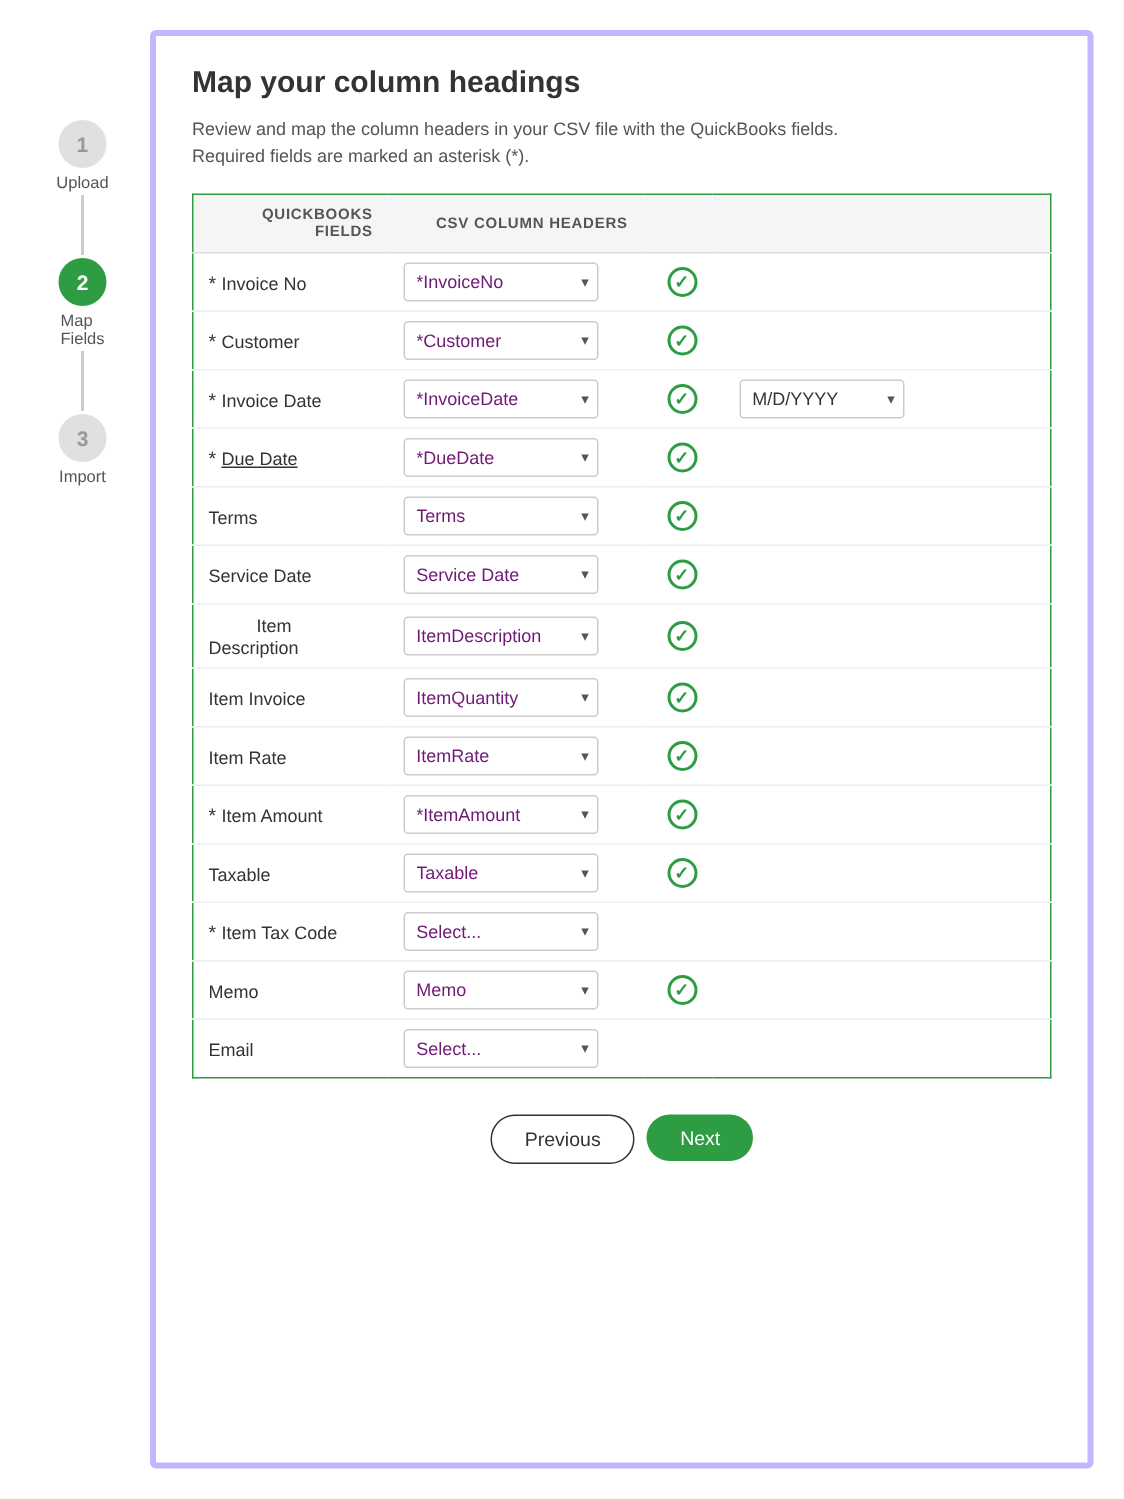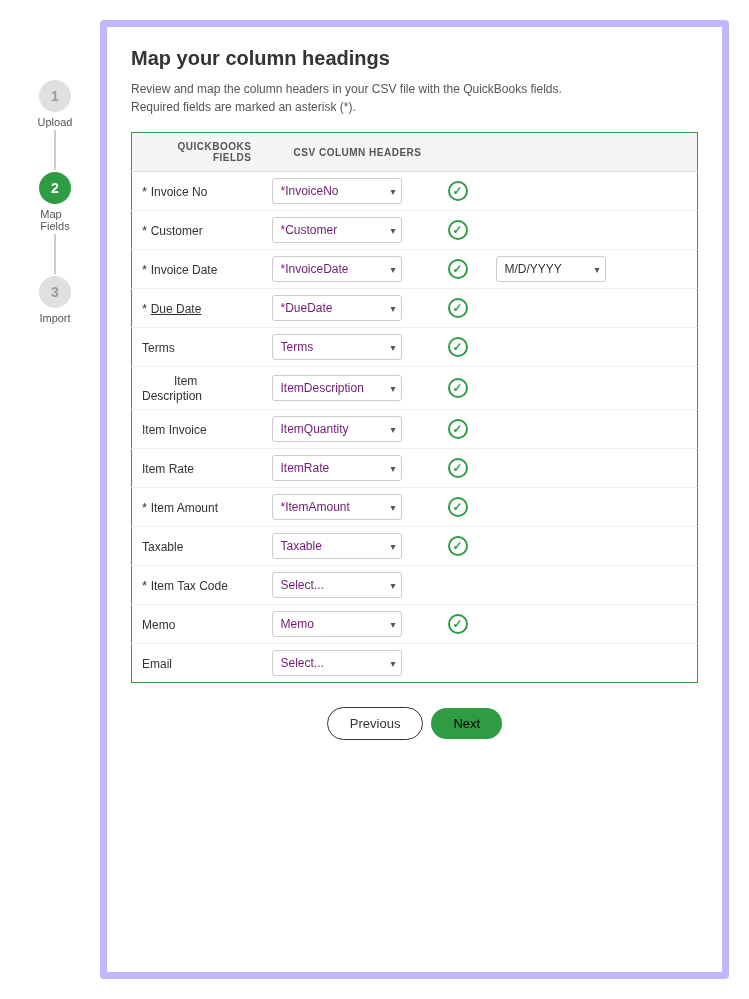--- a/index.html
+++ b/index.html
@@ -60,21 +60,21 @@
     .step-connector {
       width: 2px;
       height: 40px;
       background: #ccc;
       margin: 2px 0;
     }
     
     .main-content {
       flex: 1;
       background: #fff;
-      border: 7px solid #c4b5fd;
+      border: 4px solid #c4b5fd;
       border-radius: 4px;
       padding: 20px 24px;
       margin-right: 10px;
     }
     .page-title {
       font-size: 20px;
       font-weight: bold;
       color: #333;
       margin-bottom: 10px;
     }
@@ -160,39 +160,39 @@
       outline: none;
       margin-left: 8px;
     }
     .date-format-wrapper {
       display: flex;
       align-items: center;
     }
     
     .button-row {
       display: flex;
-      align-items: center;
+      align-items: flex-start;
       justify-content: center;
       margin-top: 24px;
       gap: 8px;
     }
     .btn-previous {
       border: 1.5px solid #333;
       background: #fff;
       color: #333;
       border-radius: 20px;
       padding: 8px 22px;
       font-size: 13px;
       cursor: pointer;
       font-weight: normal;
     }
     .btn-next {
       border: none;
       background: #2e9c43;
-      color: #000000;
+      color: #ffffff;
       border-radius: 20px;
       padding: 8px 22px;
       font-size: 13px;
       cursor: pointer;
       font-weight: normal;
     }
     .col-qb { width: 130px; }
     .col-csv { width: 170px; }
     .col-check { width: 30px; }
     .col-extra { }
@@ -275,20 +275,26 @@
             <td class="col-check"><span class="check-icon" style="display: inline-flex; align-items: center; justify-content: center; width: 20px; height: 20px; border-radius: 50%; border: 2px solid rgb(46, 156, 67); color: rgb(46, 156, 67); font-size: 12px; font-weight: bold;">✓</span></td>
             <td class="col-extra"></td>
           </tr>
           <tr>
             <td class="col-qb"><span class="field-label" style="white-space: pre-line;">Terms</span></td>
             <td class="col-csv"><div class="select-wrapper"><select class="mapping-select"><option value="Terms">Terms</option></select><span class="select-arrow">▾</span></div></td>
             <td class="col-check"><span class="check-icon" style="display: inline-flex; align-items: center; justify-content: center; width: 20px; height: 20px; border-radius: 50%; border: 2px solid rgb(46, 156, 67); color: rgb(46, 156, 67); font-size: 12px; font-weight: bold;">✓</span></td>
             <td class="col-extra"></td>
           </tr>
           <tr>
+            <td class="col-qb"><span class="field-label" style="white-space: pre-line;">Service Date</span></td>
+            <td class="col-csv"><div class="select-wrapper"><select class="mapping-select"><option value="Service Date">Service Date</option></select><span class="select-arrow">▾</span></div></td>
+            <td class="col-check"><span class="check-icon" style="display: inline-flex; align-items: center; justify-content: center; width: 20px; height: 20px; border-radius: 50%; border: 2px solid rgb(46, 156, 67); color: rgb(46, 156, 67); font-size: 12px; font-weight: bold;">✓</span></td>
+            <td class="col-extra"></td>
+          </tr>
+          <tr>
             <td class="col-qb"><span class="field-label" style="white-space: pre-line; margin-left: 32px;">Item Description</span></td>
             <td class="col-csv"><div class="select-wrapper"><select class="mapping-select"><option value="ItemDescription">ItemDescription</option></select><span class="select-arrow">▾</span></div></td>
             <td class="col-check"><span class="check-icon" style="display: inline-flex; align-items: center; justify-content: center; width: 20px; height: 20px; border-radius: 50%; border: 2px solid rgb(46, 156, 67); color: rgb(46, 156, 67); font-size: 12px; font-weight: bold;">✓</span></td>
             <td class="col-extra"></td>
           </tr>
           <tr>
             <td class="col-qb"><span class="field-label" style="white-space: pre-line;">Item Invoice</span></td>
             <td class="col-csv"><div class="select-wrapper"><select class="mapping-select"><option value="ItemQuantity">ItemQuantity</option></select><span class="select-arrow">▾</span></div></td>
             <td class="col-check"><span class="check-icon" style="display: inline-flex; align-items: center; justify-content: center; width: 20px; height: 20px; border-radius: 50%; border: 2px solid rgb(46, 156, 67); color: rgb(46, 156, 67); font-size: 12px; font-weight: bold;">✓</span></td>
             <td class="col-extra"></td>

